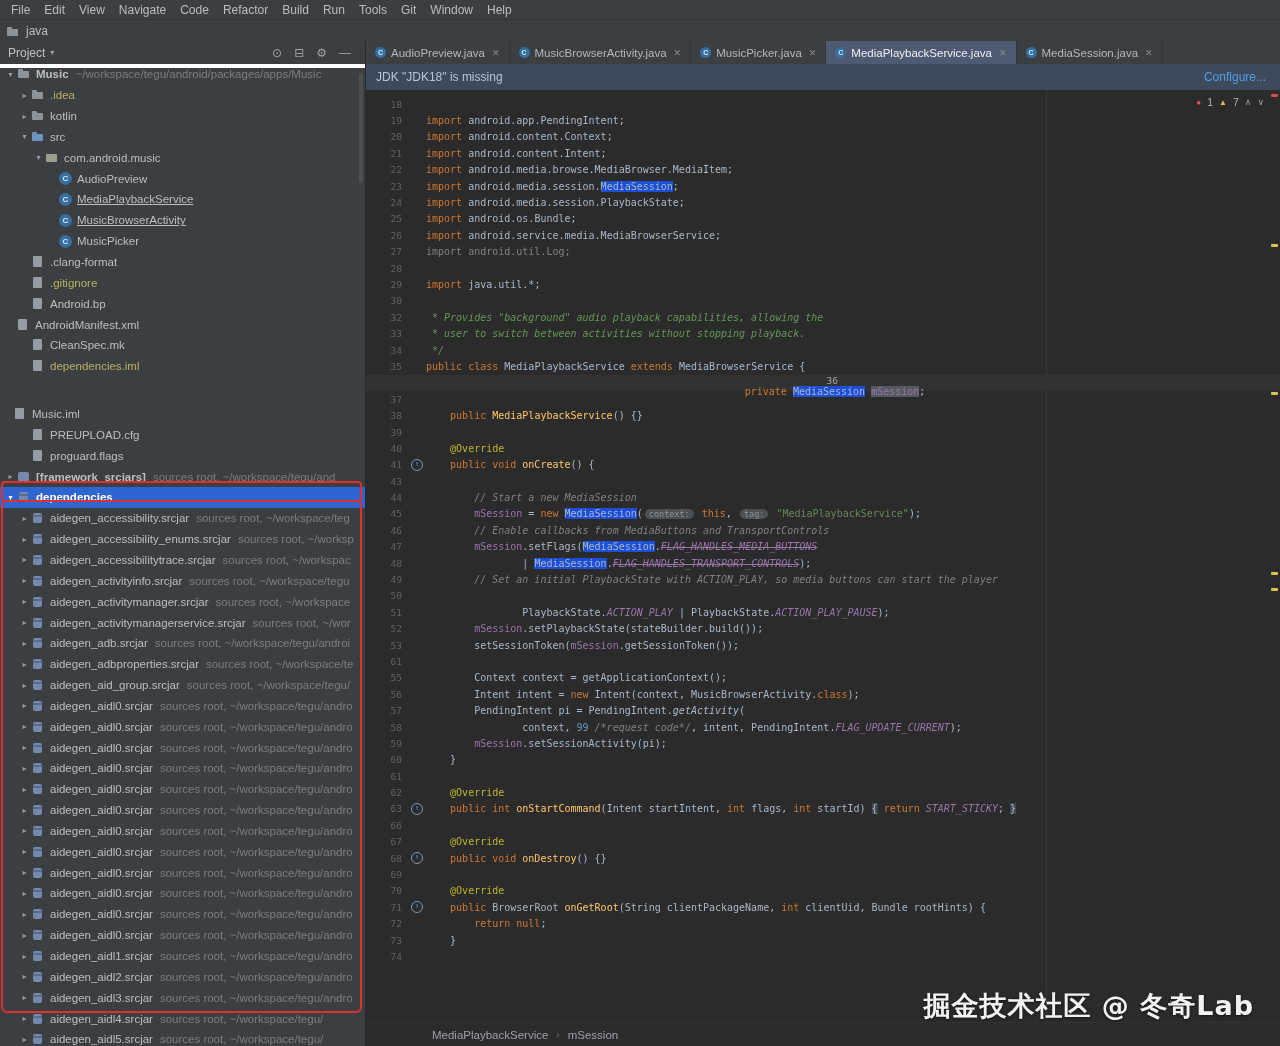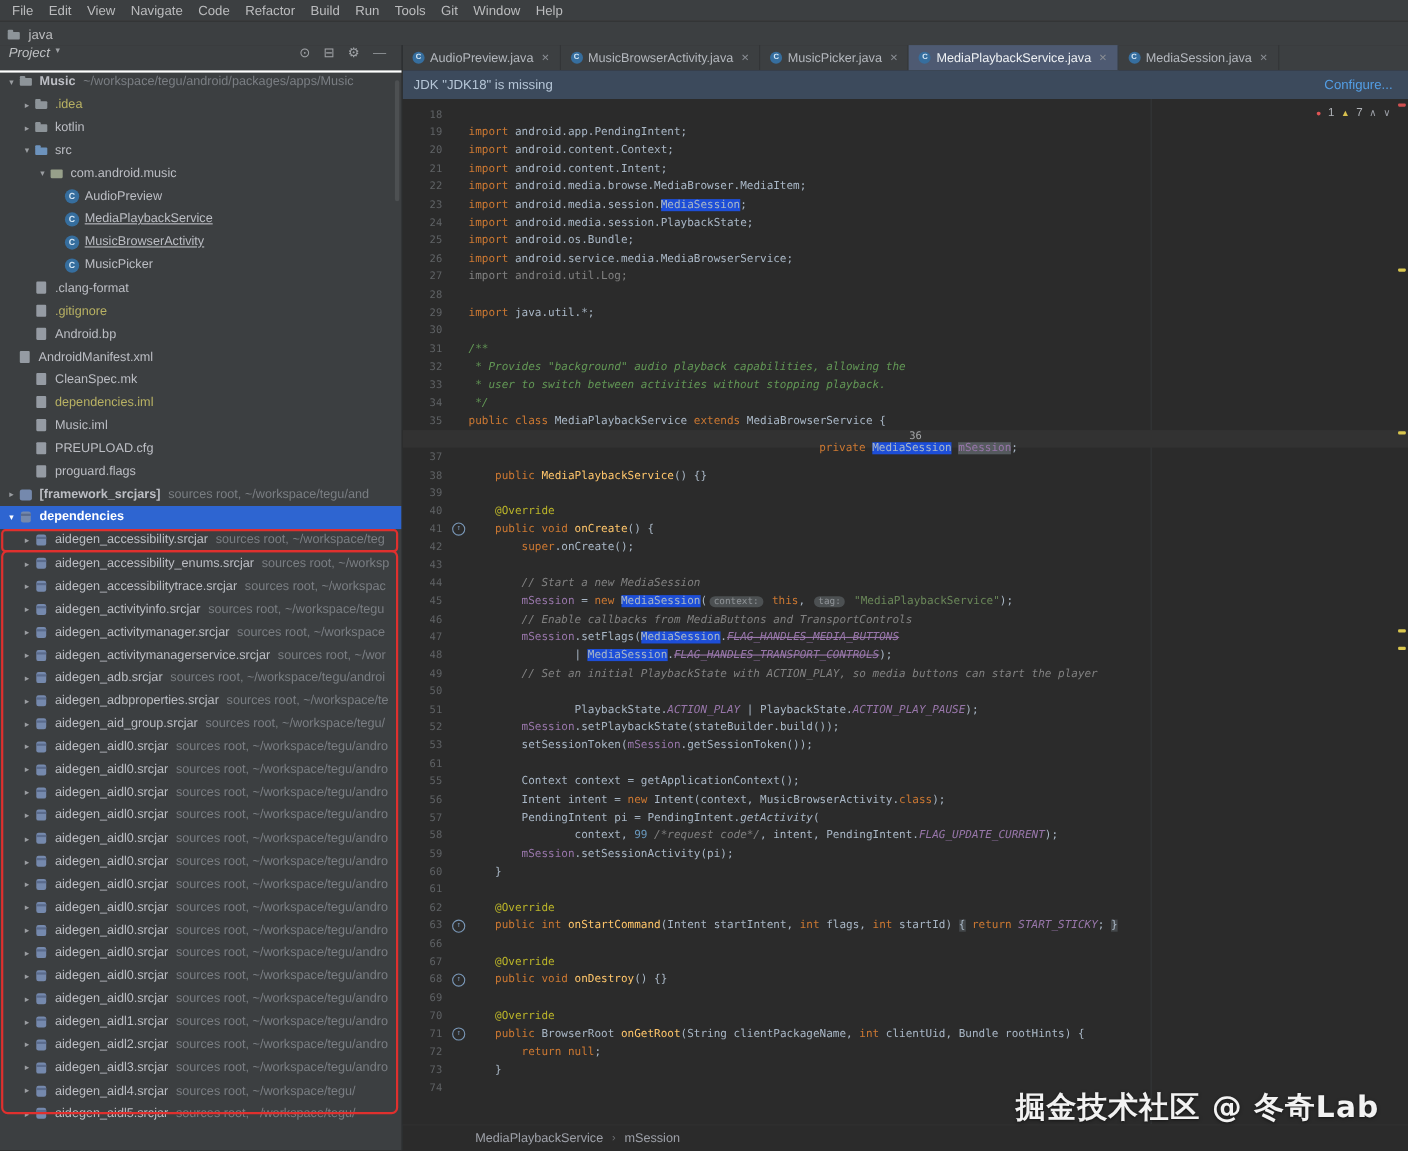--- a/index.html
+++ b/index.html
@@ -10,21 +10,21 @@
   .menu-item{padding:1px 7px;cursor:default;}
   #navbar{height:21px;background:#3c3f41;border-top:1px solid #333536;display:flex;align-items:center;padding-left:7px;font-size:12px;gap:6px;}
   .nav-folder{display:inline-block;width:13px;height:12px;position:relative;}
   .nav-folder::before{content:"";position:absolute;left:0;top:4px;width:11px;height:7px;background:#8d9499;border-radius:1px;}
   .nav-folder::after{content:"";position:absolute;left:0;top:2px;width:5px;height:3px;background:#8d9499;border-radius:1px;}
 
   #main{position:absolute;top:41px;left:0;right:0;bottom:0;display:flex;}
 
   
   #project-panel{width:366px;background:#3c3f41;position:relative;flex:none;border-right:1px solid #282b2d;box-sizing:border-box;}
-  #panel-header{height:23px;display:flex;padding:0 8px;font-size:12px;color:#bfc1c3;border-bottom:2px solid #ffffff;font-style:italic;}
+  #panel-header{height:23px;display:flex;align-items:center;padding:0 8px;font-size:12px;color:#bfc1c3;border-bottom:4px solid #ffffff;}
   #panel-header .caret{font-size:8px;margin-left:5px;color:#9fa2a6;}
   #panel-header .spacer{flex:1;}
   .hicon{margin:0 6px;color:#9fa2a6;font-size:12px;cursor:default;}
   #tree{position:absolute;top:23px;left:0;right:0;bottom:0;overflow:hidden;}
   .trow{height:20.85px;display:flex;align-items:center;font-size:11.5px;color:#bcbec4;white-space:nowrap;overflow:hidden;cursor:default;}
   .trow.sel{background:#2e65d1;color:#ffffff;}
   .trow.sel .chev{color:#ffffff;}
   .chev{width:13px;flex:none;font-size:8px;color:#9a9da1;text-align:center;}
   .tlabel.b{font-weight:bold;}
   .tlabel.ul{text-decoration:underline;}
@@ -185,21 +185,21 @@
         <div class="trow" style="padding-left: 18px;">
           <span class="chev"></span>
           <span class="ic ic-file"></span>
           <span class="tlabel">CleanSpec.mk</span>
         </div>
         <div class="trow" style="padding-left: 18px;">
           <span class="chev"></span>
           <span class="ic ic-file"></span>
           <span class="tlabel olive">dependencies.iml</span>
         </div>
-        <div class="trow" style="padding-left: 18px;">
+        <div class="trow" style=" margin-top: 27px;">
           <span class="chev"></span>
           <span class="ic ic-file"></span>
           <span class="tlabel">Music.iml</span>
         </div>
         <div class="trow" style="padding-left: 18px;">
           <span class="chev"></span>
           <span class="ic ic-file"></span>
           <span class="tlabel">PREUPLOAD.cfg</span>
         </div>
         <div class="trow" style="padding-left: 18px;">
@@ -474,25 +474,20 @@
             <span class="ln">29</span>
             <span class="gi"></span>
             <span class="ct"><span class="sk">import </span><span class="sd">java.util.*;</span></span>
           </div>
           <div class="cl">
             <span class="ln">30</span>
             <span class="gi"></span>
             <span class="ct"></span>
           </div>
           <div class="cl">
-            <span class="ln">31</span>
-            <span class="gi"></span>
-            <span class="ct"><span class="sj">/**</span></span>
-          </div>
-          <div class="cl">
             <span class="ln">32</span>
             <span class="gi"></span>
             <span class="ct"><span class="sj"> * Provides "background" audio playback capabilities, allowing the</span></span>
           </div>
           <div class="cl">
             <span class="ln">33</span>
             <span class="gi"></span>
             <span class="ct"><span class="sj"> * user to switch between activities without stopping playback.</span></span>
           </div>
           <div class="cl">
@@ -529,25 +524,20 @@
             <span class="ln">40</span>
             <span class="gi"></span>
             <span class="ct"><span class="sa">    @Override</span></span>
           </div>
           <div class="cl">
             <span class="ln">41</span>
             <span class="gi">
               <span class="ovr">↑</span>
             </span>
             <span class="ct"><span class="sk">    public void </span><span class="sm">onCreate</span><span class="sd">() {</span></span>
-          </div>
-          <div class="cl">
-            <span class="ln">42</span>
-            <span class="gi"></span>
-            <span class="ct"><span class="sd">        </span><span class="sk">super</span><span class="sd">.onCreate();</span></span>
           </div>
           <div class="cl">
             <span class="ln">43</span>
             <span class="gi"></span>
             <span class="ct"></span>
           </div>
           <div class="cl">
             <span class="ln">44</span>
             <span class="gi"></span>
             <span class="ct"><span class="sc">        // Start a new MediaSession</span></span>

